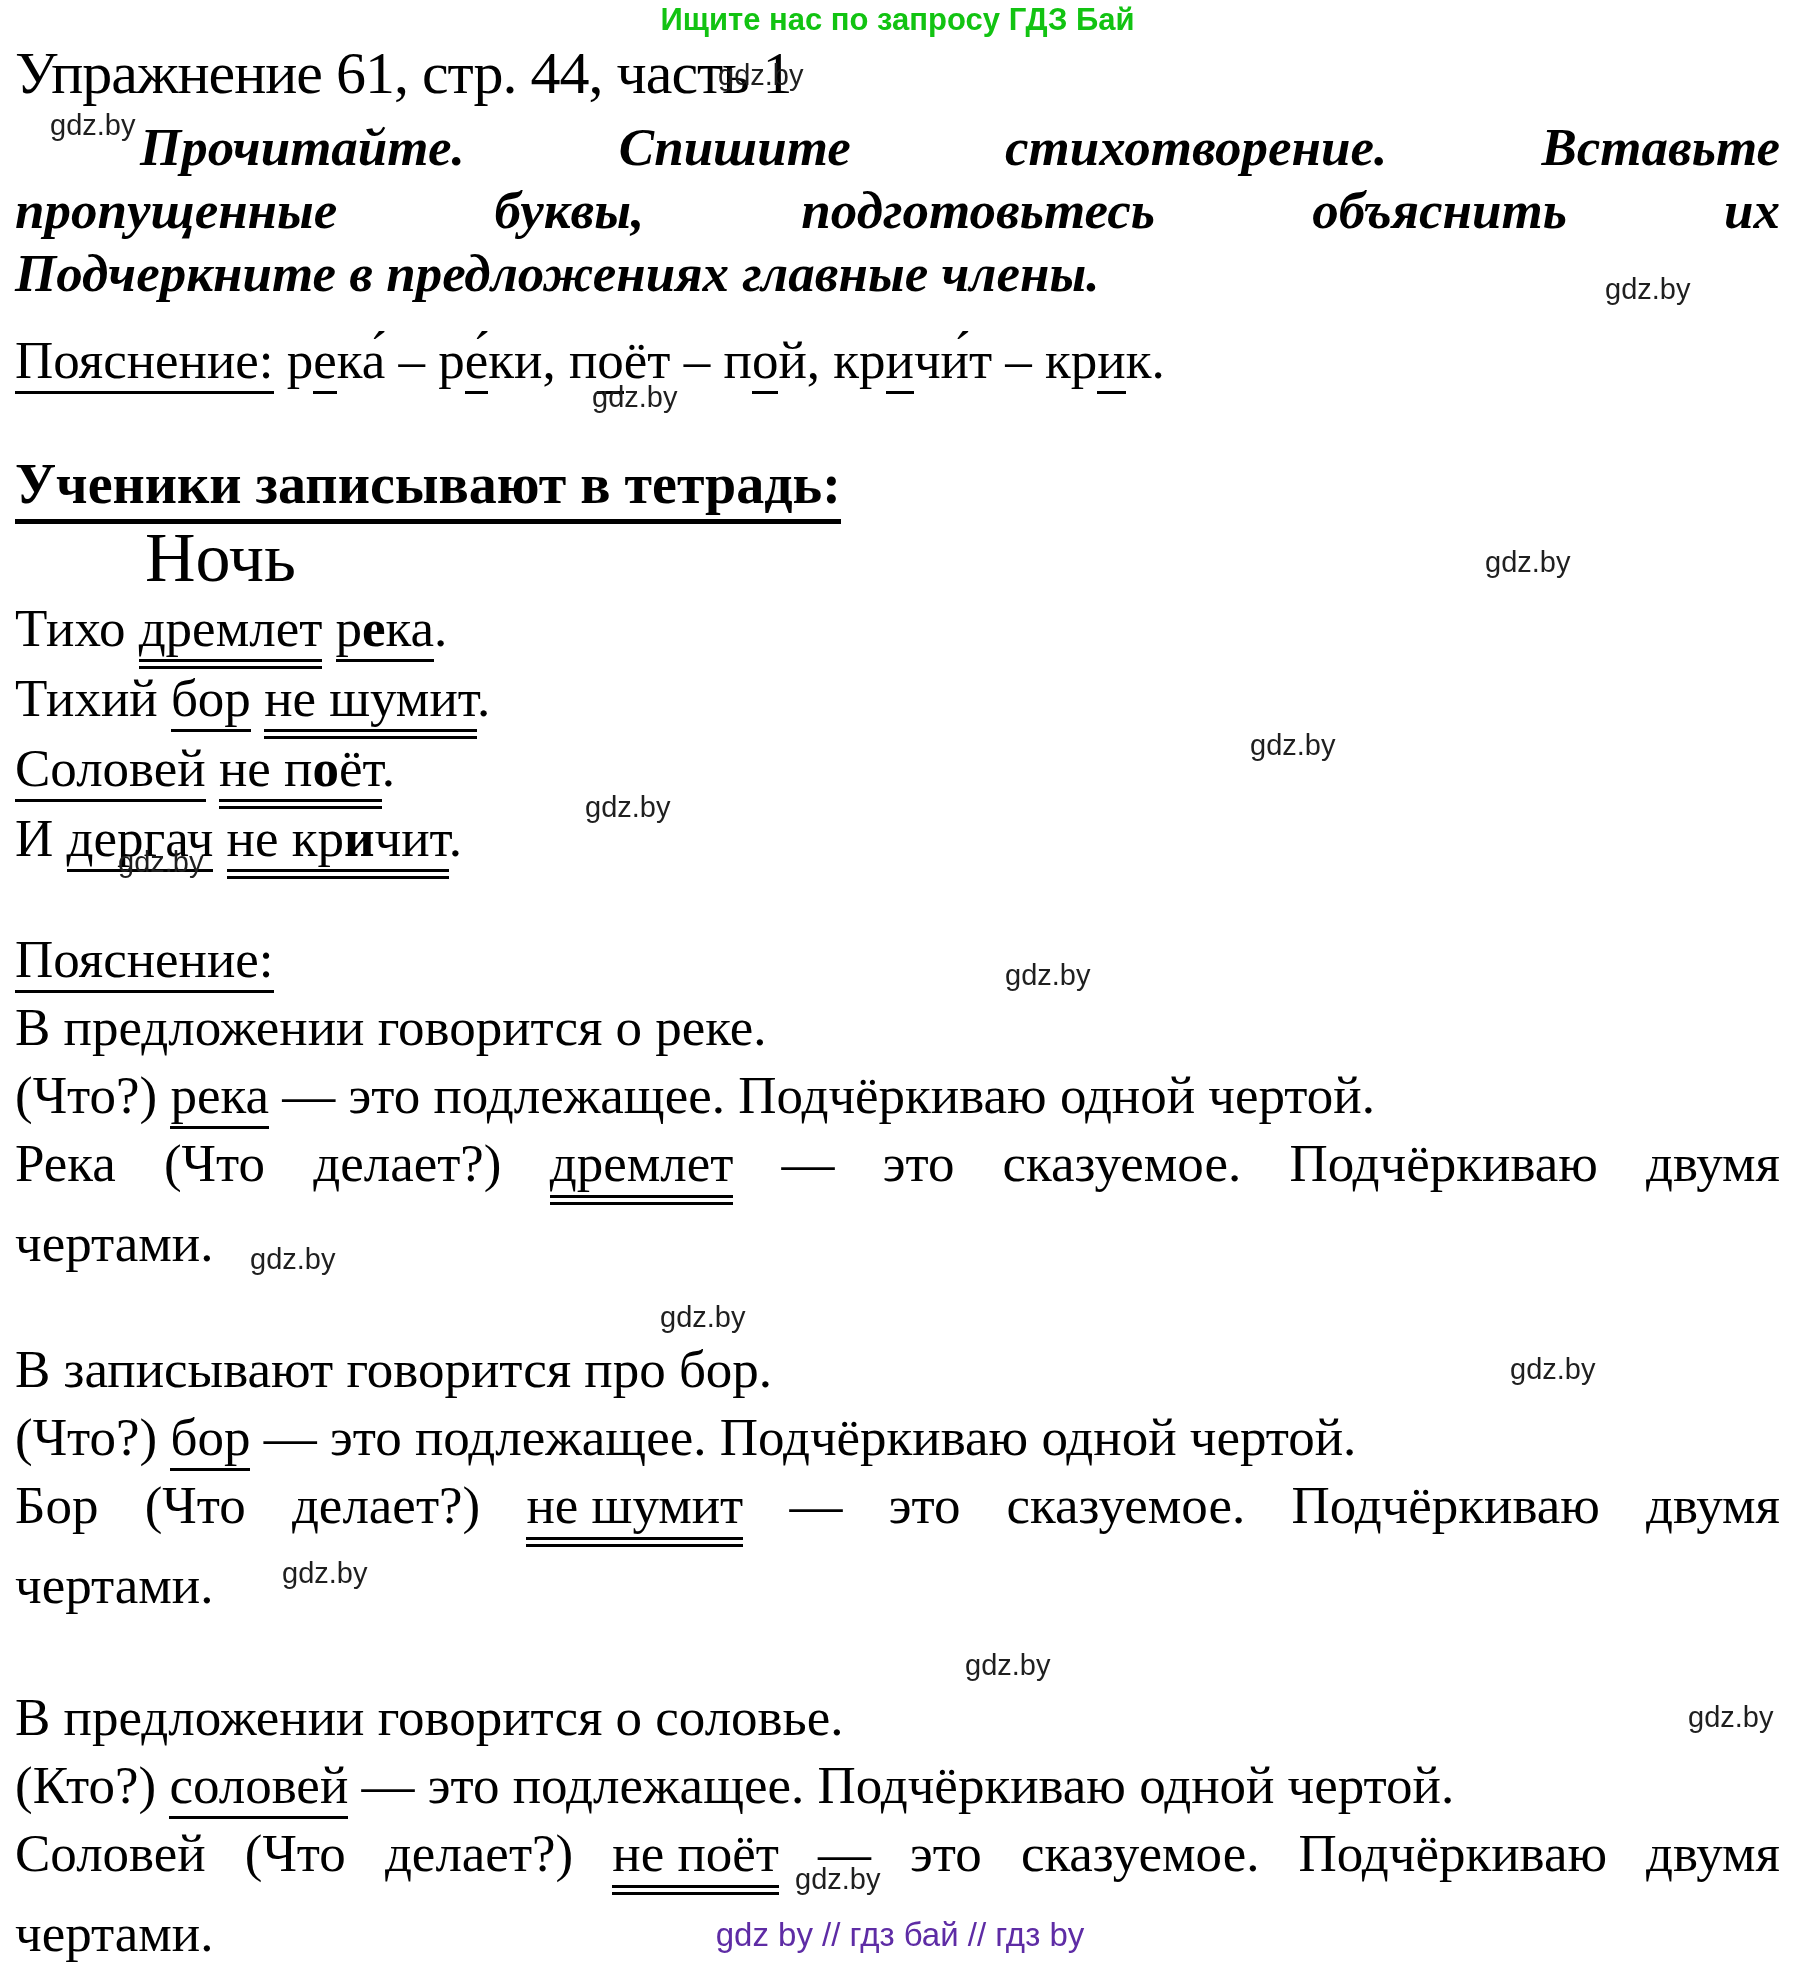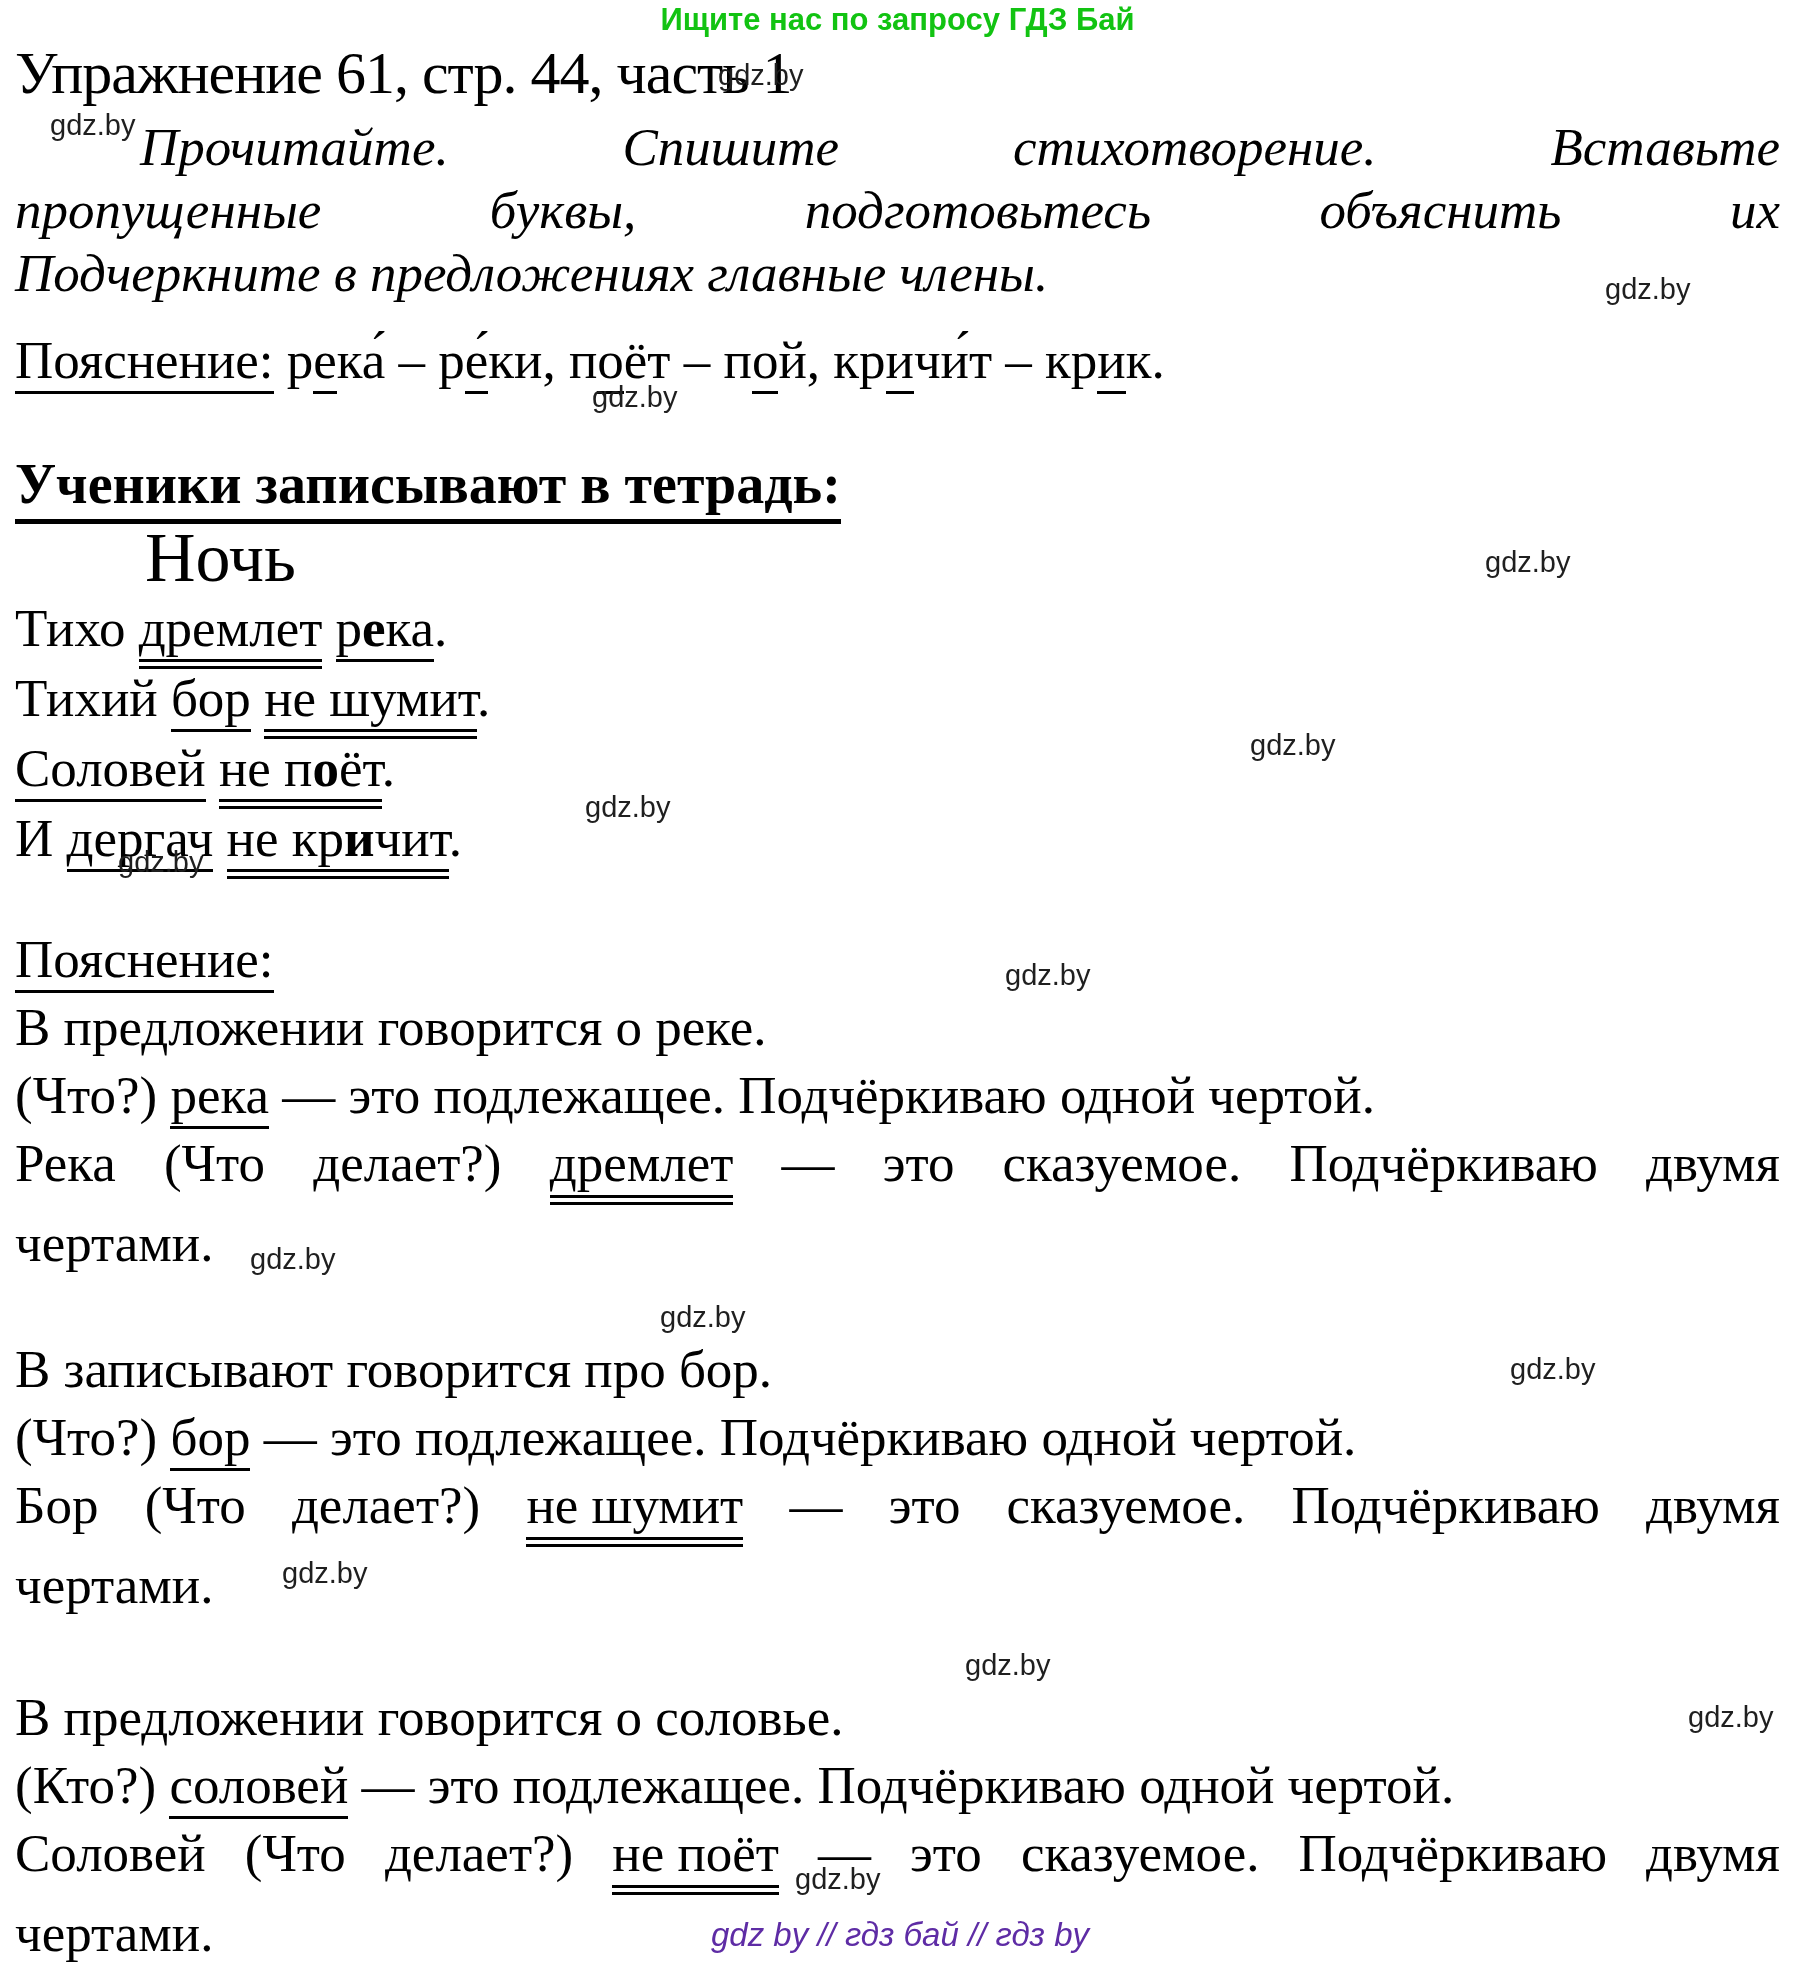--- a/index.html
+++ b/index.html
@@ -10,21 +10,21 @@
   }
   .page { position:relative; width:100%; height:100%; padding:0 20px 0 15px; box-sizing:border-box; }
   .banner {
     text-align:center; font-family:"Liberation Sans", sans-serif;
     font-size:31px; padding-top:2px; color:var(--green,#12c312); font-weight:bold;
   }
   .title {
     font-size:60px; font-weight:normal; letter-spacing:-1px;
     margin:4px 0 0 0; line-height:62px;
   }
-  .task { margin-top:12px; font-style:italic; font-weight:normal; font-size:53px; }
+  .task { margin-top:12px; font-style:italic; font-weight:bold; font-size:53px; }
   .jrow { display:flex; justify-content:space-between; line-height:63px; white-space:pre; }
   .jrow.indent { padding-left:125px; }
   .plainline { line-height:63px; }
   .hint { margin-top:24px; font-size:53px; line-height:62px; }
   .nb-head { margin-top:62px; font-size:56px; font-weight:bold; line-height:62px; }
   .poem-title { margin-top:14px; padding-left:130px; font-size:70px; line-height:58px; }
   .poem-line { margin-top:12px; font-size:53px; line-height:58px; }
   .ex-head { margin-top:62px; font-size:53px; line-height:60px; }
   .para { margin-top:8px; font-size:53px; line-height:60px; }
   .para.gap2 { margin-top:66px; }
@@ -35,21 +35,20 @@
   .u2 { border-bottom:10px double #000; padding-bottom:2px; }
   .bld { font-weight:bold; }
   .wm {
     position:absolute; font-family:"Liberation Sans", sans-serif;
     font-size:29px; color:var(--wm,#1f1f1f); white-space:nowrap; line-height:34px;
   }
   .footer {
     position:absolute; left:0; right:0; bottom:14px; text-align:center;
     font-family:"Liberation Sans", sans-serif; font-size:33px;
     color:var(--purple,#5e2ca5);
-    font-style:italic;
   }
 </style>
 </head>
 <body style="--green: #12c312; --purple: #5e2ca5; --wm: #1f1f1f;">
 
 <div class="page">
 
   <div class="banner">Ищите нас по запросу ГДЗ Бай</div>
 
   <h1 class="title">Упражнение 61, стр. 44, часть 1</h1>

